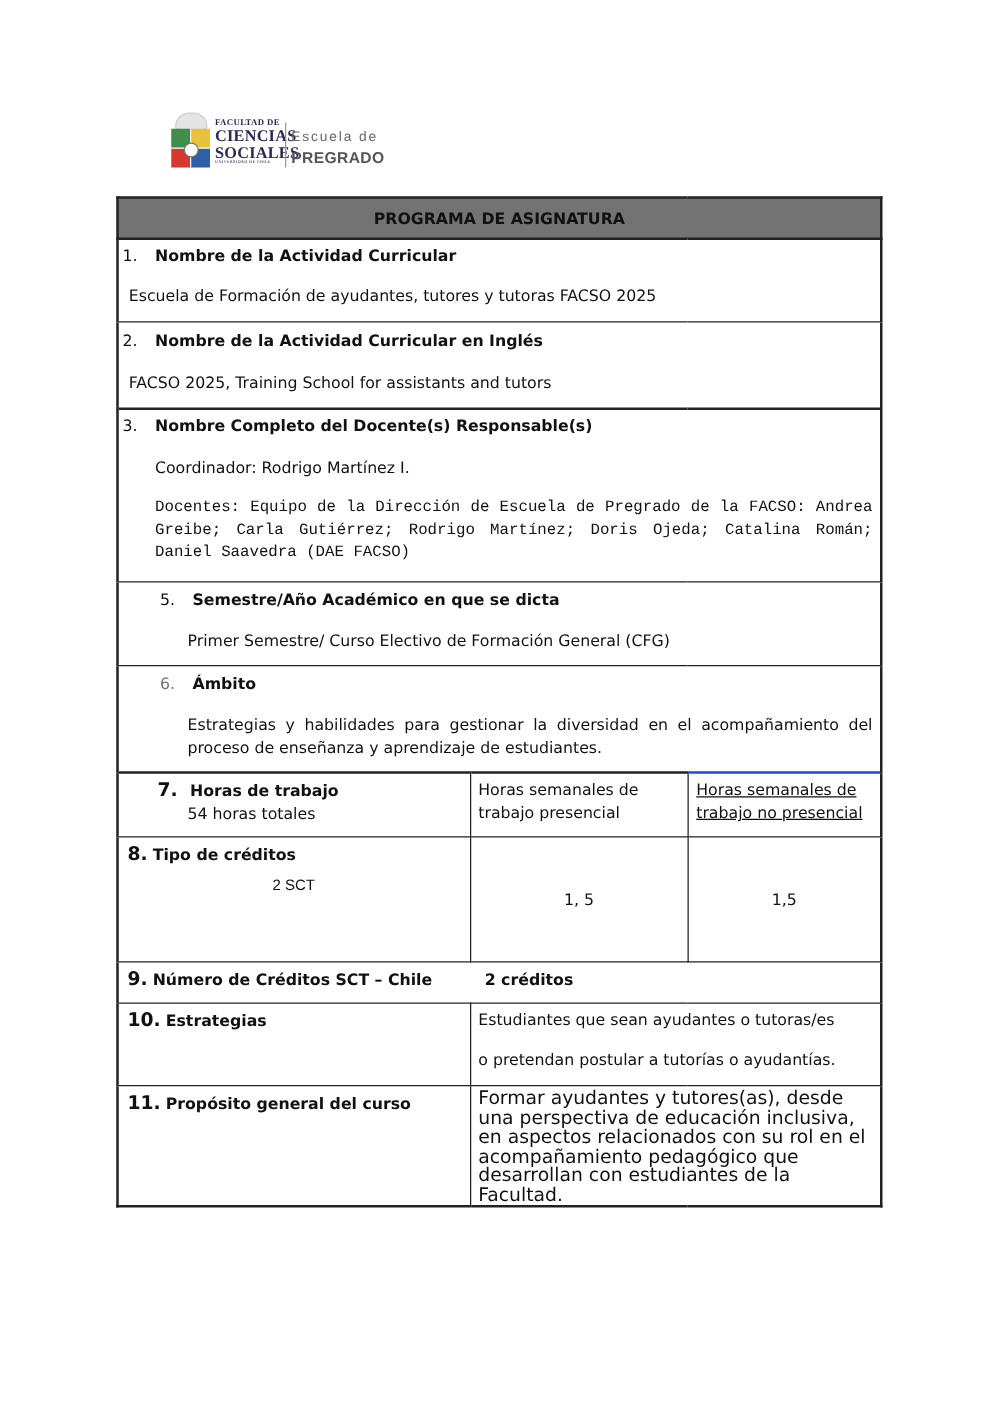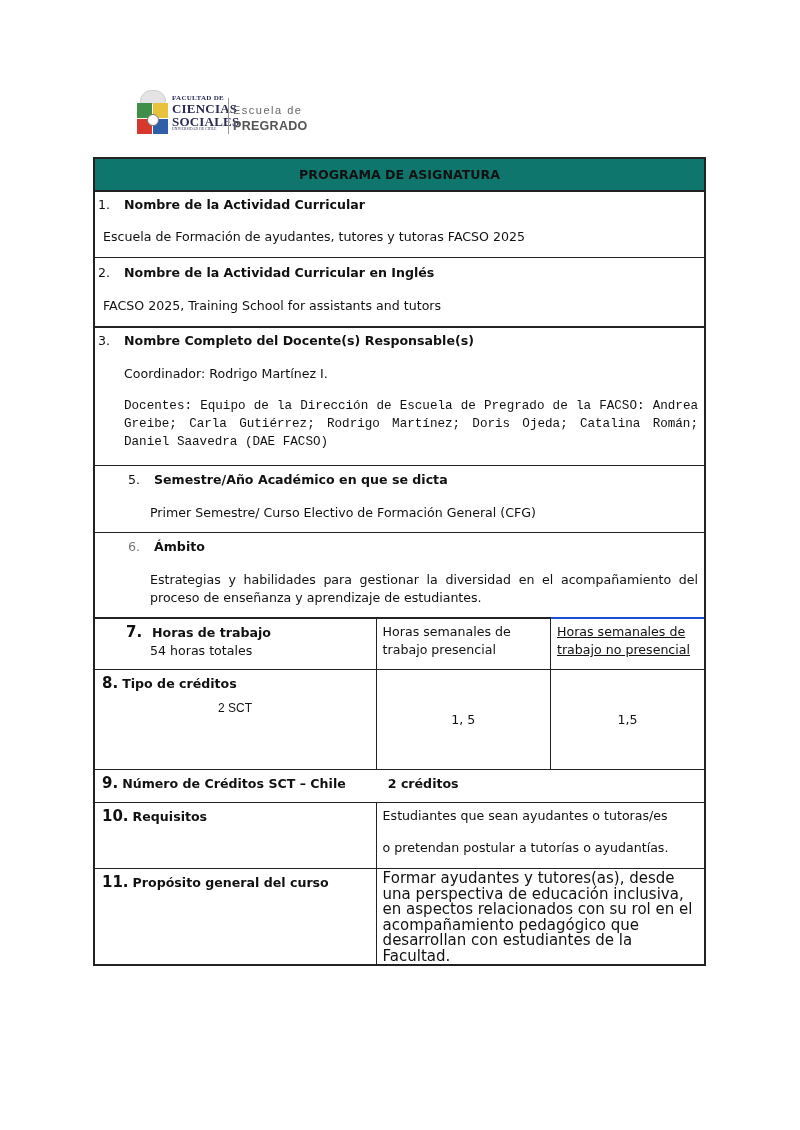--- a/index.html
+++ b/index.html
@@ -14,21 +14,21 @@
   .logo-text .l4 { font-size:3.5px; letter-spacing:0.2px; }
   .logo-sep { position:absolute; left:94px; top:8px; width:1px; height:36px; background:#999; }
   .logo-right { position:absolute; left:99px; top:15px; color:#555; font-family:"Liberation Sans", sans-serif; line-height:1.05; }
   .logo-right .e { font-size:11px; letter-spacing:1.5px; color:#666; }
   .logo-right .p { font-size:12.5px; font-weight:bold; color:#555; letter-spacing:0.3px; }
 
   table.prog { position:absolute; left:93px; top:157px; width:613px; border-collapse:collapse; font-family:"DejaVu Sans", sans-serif; font-size:12.6px; }
   table.prog td { border:1px solid #222; vertical-align:top; padding:0; }
   .outer { border-left:2px solid #222 !important; }
   .outer-r { border-right:2px solid #222 !important; }
-  .hdr { background:#0f766e; text-align:center; font-weight:bold; height:31px; vertical-align:middle !important; border-top:2px solid #222 !important; border-bottom:2px solid #222 !important; }
+  .hdr { background:#737373; text-align:center; font-weight:bold; height:31px; vertical-align:middle !important; border-top:2px solid #222 !important; border-bottom:2px solid #222 !important; }
   .sec-title { font-weight:bold; }
   .num { display:inline-block; width:26px; font-weight:normal; }
   .num-b { font-weight:bold; font-size:15px; }
   .gray { color:#777; }
   .p { margin:0; line-height:18px; }
   .just { text-align:justify; }
 </style>
 </head>
 <body>
 
@@ -119,21 +119,21 @@
       <div class="p">1,5</div>
     </td>
   </tr>
   <tr>
     <td colspan="3" class="outer outer-r" style="height:32px;">
       <div class="p" style="padding:4px 0 0 7px;"><span class="num-b">9.</span> <span class="sec-title">Número de Créditos SCT – Chile</span><span class="sec-title" style="margin-left:42px;">2 créditos</span></div>
     </td>
   </tr>
   <tr>
     <td class="outer" style="height:65px;">
-      <div class="p" style="padding:4px 0 0 7px;"><span class="num-b">10.</span> <span class="sec-title">Requisitos</span></div>
+      <div class="p" style="padding:4px 0 0 7px;"><span class="num-b">10.</span> <span class="sec-title">Estrategias</span></div>
     </td>
     <td colspan="2" class="outer-r">
       <div class="p" style="padding:4px 0 0 6px;">Estudiantes que sean ayudantes o tutoras/es</div>
       <div class="p" style="padding:14px 0 0 6px;">o pretendan postular a tutorías o ayudantías.</div>
     </td>
   </tr>
   <tr>
     <td class="outer" style="height:92px;border-bottom:2px solid #222;">
       <div class="p" style="padding:4px 0 0 7px;"><span class="num-b">11.</span> <span class="sec-title">Propósito general del curso</span></div>
     </td>

